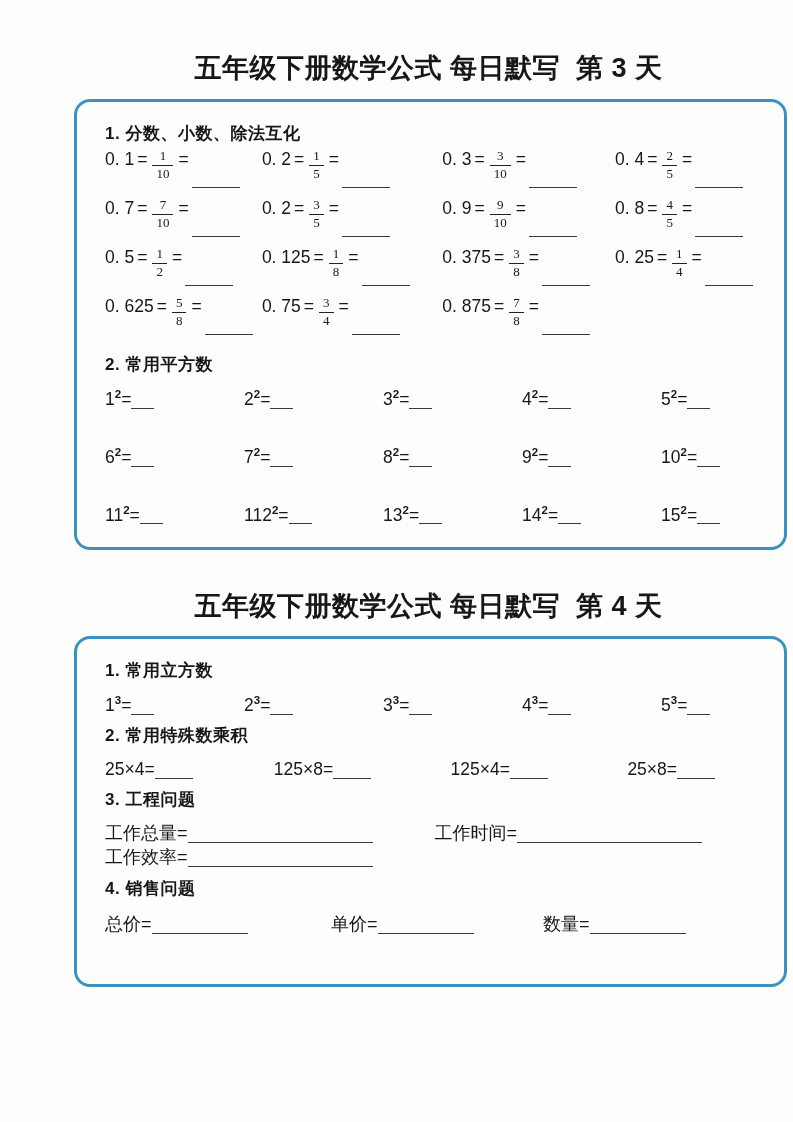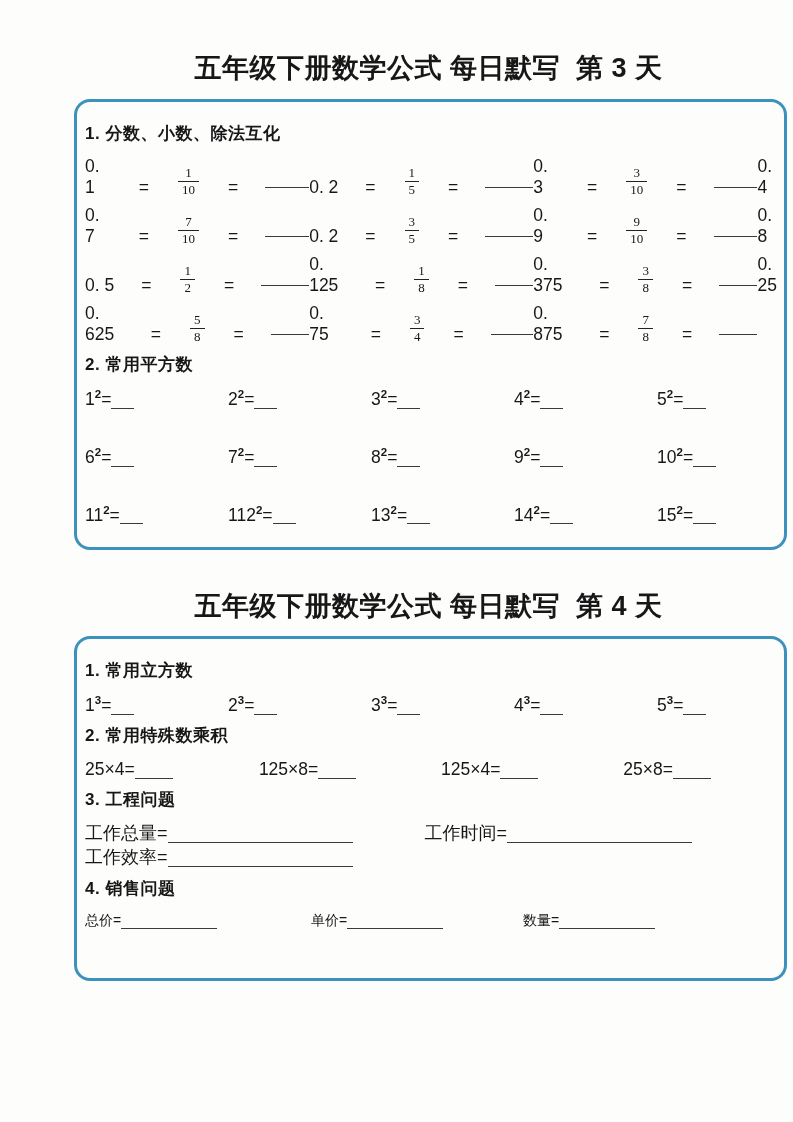--- a/index.html
+++ b/index.html
@@ -24,21 +24,21 @@
     letter-spacing:0.5px;
     margin:0;
     white-space:pre;
   }
   .page-title.second{margin-top:38px;}
 
   .box{
     margin:13px 38px 0 42px;
     border:3px solid var(--border);
     border-radius:16px;
-    padding:12px 20px 14px 8px;
+    padding:12px 20px 14px 28px;
     background:#fdfdfc;
   }
   .box.second{margin-top:12px;padding-bottom:44px;}
 
   .sec-heading{
     font-size:17px;
     font-weight:bold;
     margin:8px 0 4px;
     letter-spacing:0.5px;
   }
@@ -52,24 +52,23 @@
   .inline-blank{vertical-align:-4px;}
 
   
   .frac-grid{
     display:grid;
     grid-template-columns:1fr 1.15fr 1.1fr 0.95fr;
     margin-top:4px;
   }
   .frac-item{
     display:flex;
-    align-items:flex-end;
+    align-items:flex-start;
     height:49px;
     font-size:17.5px;
-    gap:24px;
   }
   .frac-item .eq{margin:0 3px;}
   .frac{
     display:inline-flex;
     flex-direction:column;
     font-family:"Liberation Serif",serif;
     font-size:13px;
     line-height:1.12;
     margin:0 2px;
     text-align:center;
@@ -106,21 +105,21 @@
     margin:10px 0 8px;
     font-size:18px;
   }
   .work-grid .blank{width:185px;}
 
   
   .sales-grid{
     display:grid;
     grid-template-columns:226px 212px auto;
     margin:12px 0 4px;
-    font-size:14px;
+    font-size:18px;
   }
   .sales-grid .blank{width:96px;}
 </style>
 </head>
 <body>
 
 <div class="sheet">
 
   <h1 class="page-title">五年级下册数学公式 每日默写  第 3 天</h1>
 

